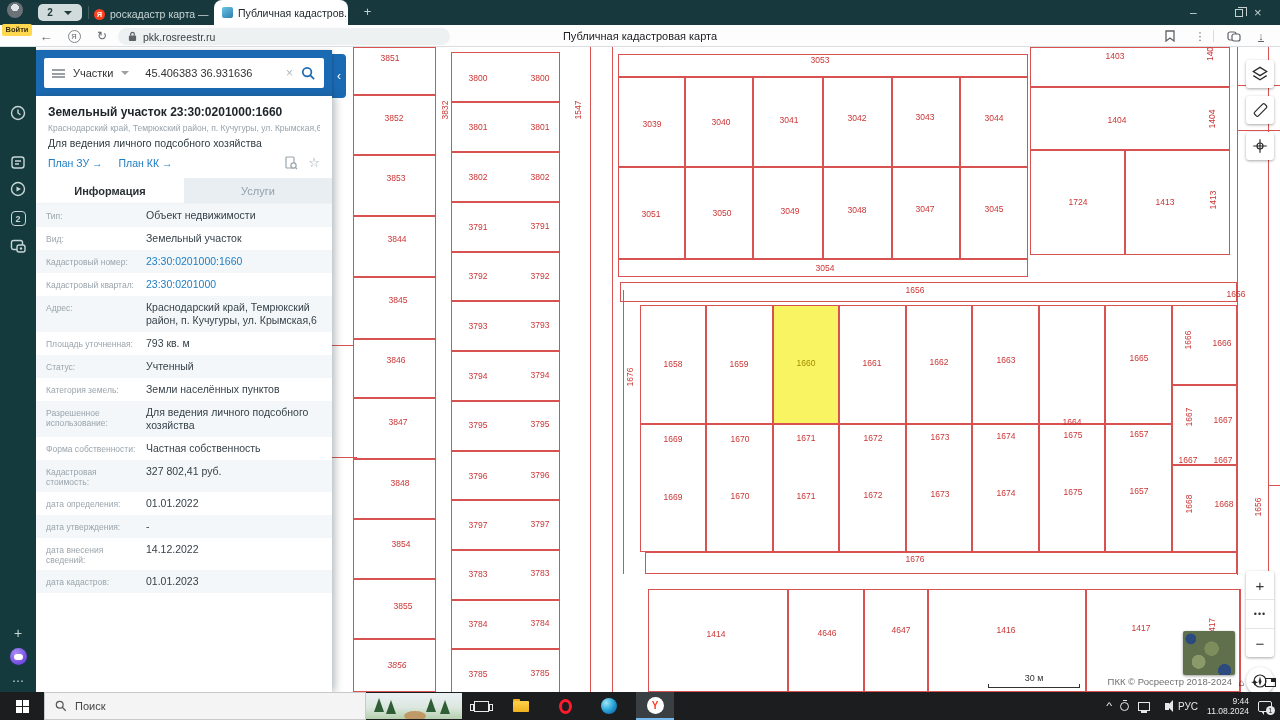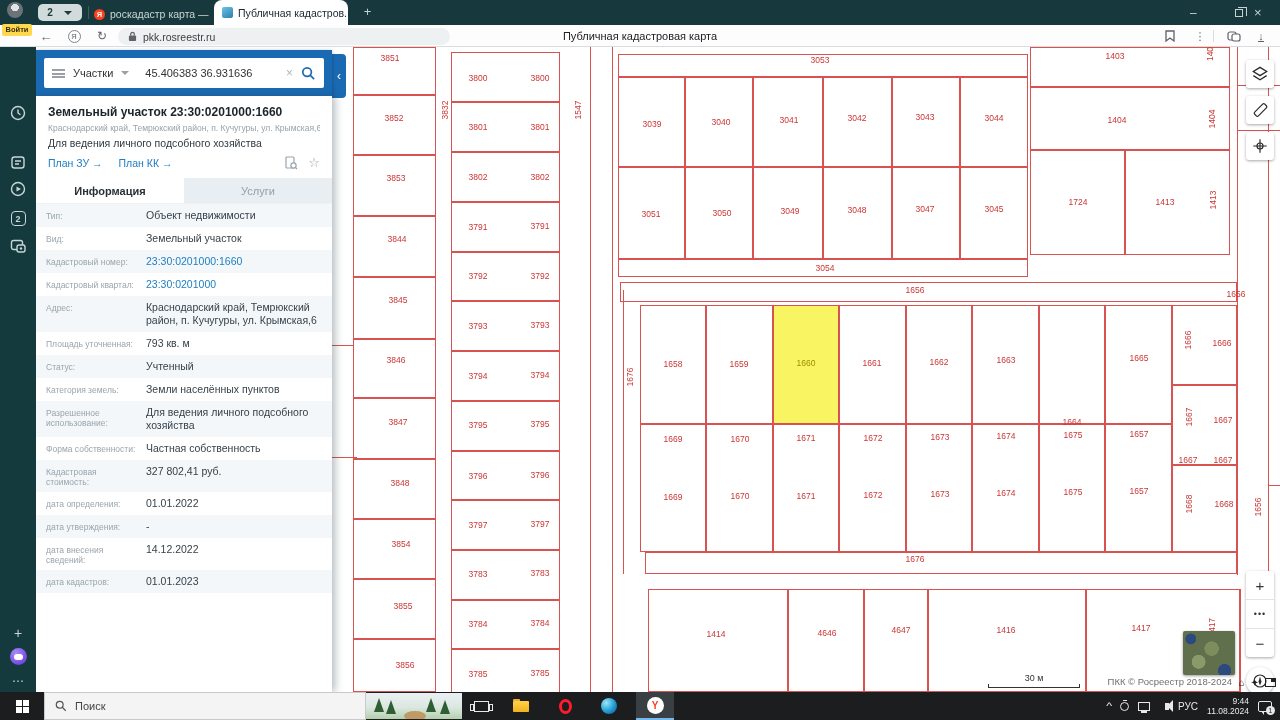--- a/index.html
+++ b/index.html
@@ -391,21 +391,21 @@
     <div class="map-label" style="left: 58px; top: 11px;">3851</div>
     <div class="map-label" style="left: 62px; top: 71px;">3852</div>
     <div class="map-label" style="left: 64px; top: 131px;">3853</div>
     <div class="map-label" style="left: 65px; top: 192px;">3844</div>
     <div class="map-label" style="left: 66px; top: 253px;">3845</div>
     <div class="map-label" style="left: 64px; top: 313px;">3846</div>
     <div class="map-label" style="left: 66px; top: 375px;">3847</div>
     <div class="map-label" style="left: 68px; top: 436px;">3848</div>
     <div class="map-label" style="left: 69px; top: 497px;">3854</div>
     <div class="map-label" style="left: 71px; top: 559px;">3855</div>
-    <div class="map-label" style="left: 73px; top: 618px;">3856</div>
+    <div class="map-label" style="left: 65px; top: 618px; font-style: italic;">3856</div>
     <div class="map-label rot" style="left: 113px; top: 63px;">3832</div>
     <div class="map-label" style="left: 146px; top: 31px;">3800</div>
     <div class="map-label" style="left: 208px; top: 31px;">3800</div>
     <div class="map-label" style="left: 146px; top: 80px;">3801</div>
     <div class="map-label" style="left: 208px; top: 80px;">3801</div>
     <div class="map-label" style="left: 146px; top: 130px;">3802</div>
     <div class="map-label" style="left: 208px; top: 130px;">3802</div>
     <div class="map-label" style="left: 146px; top: 180px;">3791</div>
     <div class="map-label" style="left: 208px; top: 179px;">3791</div>
     <div class="map-label" style="left: 146px; top: 229px;">3792</div>

